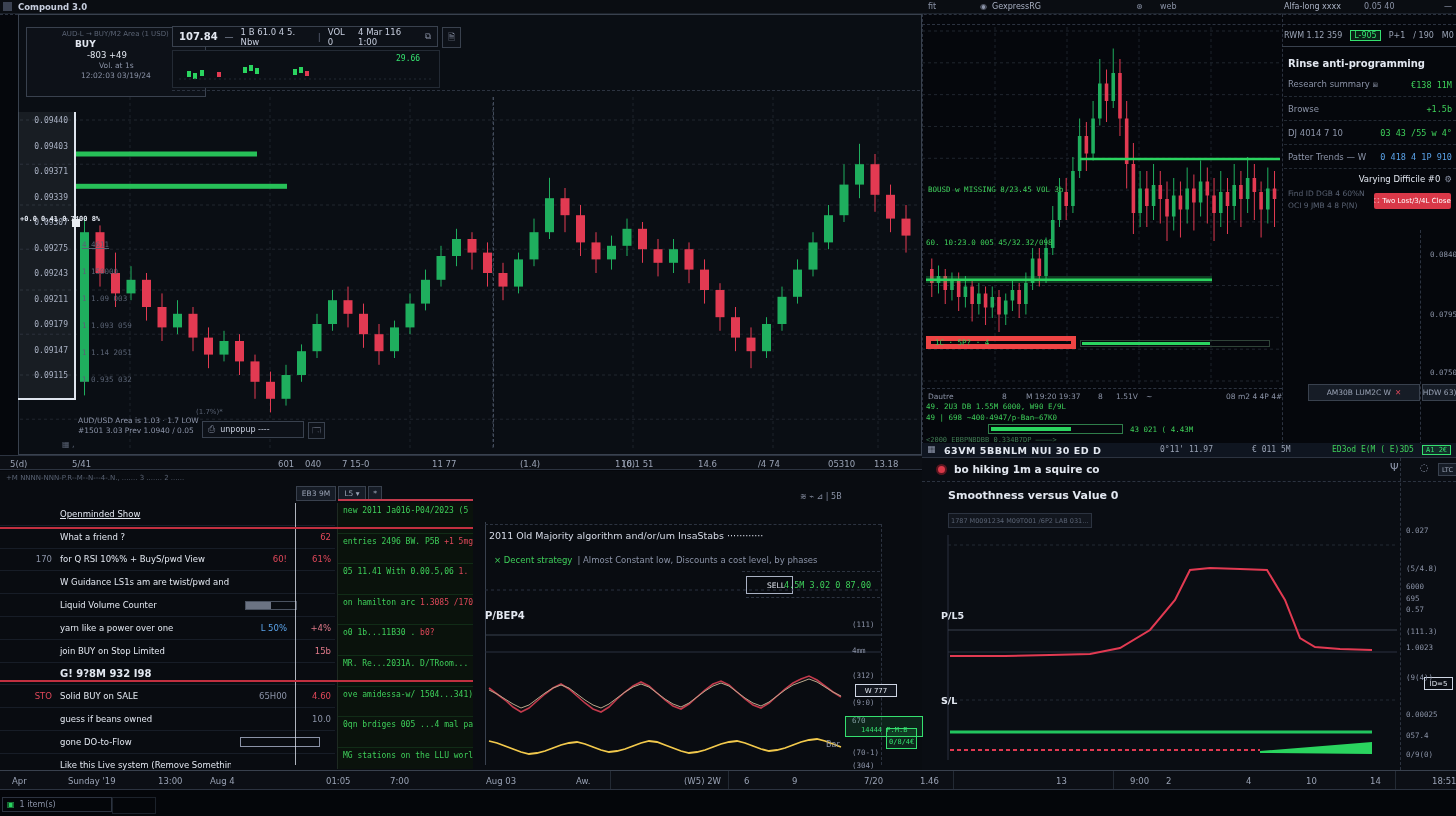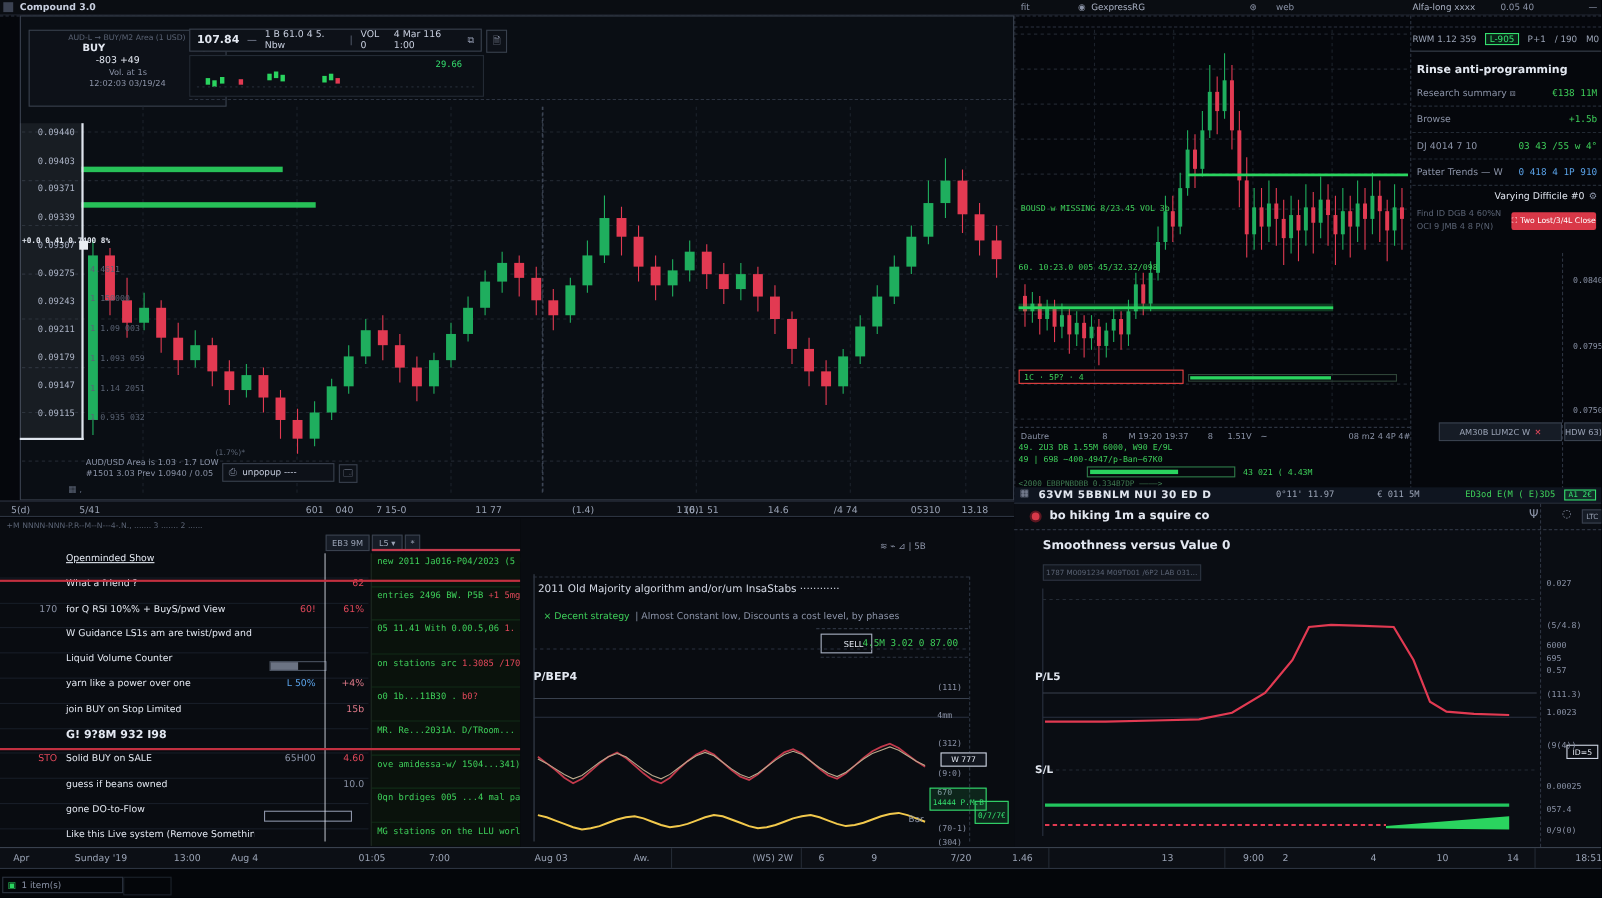--- a/index.html
+++ b/index.html
@@ -10,21 +10,21 @@
   .dim{color:#8b93a7;} .dim2{color:#5a6374;}
   .white{color:#e2e7f0;} .green{color:#3ecf5a;} .bgreen{color:#35e06f;}
   .red{color:#e0485a;} .blue{color:#5aa2e8;} .pink{color:#e07a8a;}
   .b{font-weight:bold;}
   .box{border:1px solid #39414e;background:#0d1118;}
   .dashT{border-top:1px dashed #2c3340;}
   .dashL{border-left:1px dashed #2c3340;}
   .nowrap{white-space:nowrap;overflow:hidden;text-overflow:ellipsis;}
   .chip{border:1px solid #35e06f;color:#35e06f;background:rgba(53,224,111,.12);}
   .r-lbl{position:absolute;font-size:7.5px;color:#8b93a7;white-space:nowrap;font-family:"DejaVu Sans Mono",monospace;}
-  .watch-row{display:flex;align-items:flex-start;height:21.8px;border-bottom:1px solid #171d27;position:relative;}
+  .watch-row{display:flex;align-items:center;height:21.8px;border-bottom:1px solid #171d27;position:relative;}
   .watch-num{width:52px;text-align:right;font-size:8.5px;padding-right:4px;flex:none;}
   .watch-label{flex:1;font-size:8.5px;padding-left:4px;white-space:nowrap;overflow:hidden;}
   .watch-v1{width:56px;text-align:right;font-size:8.5px;flex:none;padding-right:6px;}
   .watch-v2{width:38px;text-align:right;font-size:8.5px;flex:none;padding-right:4px;}
   .con-row{height:26.6px;border-bottom:1px solid rgba(62,207,90,.14);font-size:8px;
            font-family:"DejaVu Sans Mono",monospace;color:#3ecf5a;padding:3px 4px 0 5px;
            white-space:nowrap;overflow:hidden;}
   .op-row{display:flex;justify-content:space-between;align-items:center;height:23px;
           border-bottom:1px dashed #232a34;font-size:8.5px;padding:0 4px;}
   .stat-cell{font-size:8px;color:#9aa3b5;white-space:nowrap;}
@@ -402,21 +402,21 @@
       <line x1="345.8" x2="345.8" y1="142.5" y2="198.50000000000003" stroke="#1fae5e" stroke-width="1"></line>
       <rect x="344" y="163.5" width="3.6" height="21" fill="#1fae5e"></rect>
       <line x1="352.52" x2="352.52" y1="146" y2="202.00000000000003" stroke="#e23a52" stroke-width="1"></line>
       <rect x="350.71999999999997" y="163.5" width="3.6" height="10.5" fill="#e23a52"></rect>
       <rect x="4" y="251" width="286" height="7" fill="#2ad45f" opacity="0.25"></rect>
       <rect x="4" y="253.5" width="286" height="2.5" fill="#2ad45f"></rect>
       <rect x="158" y="132.75" width="200" height="2.5" fill="#2ad45f"></rect>
     </svg>
   <div class="abs green mono" style="left:928px;top:185px;font-size:7.5px;">BOUSD w MISSING 8/23.45 VOL 3b</div>
   <div class="abs green mono" style="left:926px;top:238px;font-size:7.5px;">60. 10:23.0 005 45/32.32/098</div>
-  <div class="abs" style="left:926px;top:336px;width:150px;height:13px;border:1px solid #ef4444;display:flex;align-items:center;padding:0 4px;box-sizing:border-box;">
+  <div class="abs" style="left:926px;top:336px;width:150px;height:13px;border:5px solid #ef4444;display:flex;align-items:center;padding:0 4px;box-sizing:border-box;">
     <span class="green mono" style="font-size:7.5px;">1C · 5P? · 4</span>
   </div>
   <div class="abs" style="left:1080px;top:340px;width:190px;height:7px;border:1px solid #2f4438;box-sizing:border-box;">
     <div style="width:68%;height:3px;margin:1px;background:#2ad45f;"></div>
   </div>
   <div class="abs" id="sub-time-axis" style="left:922px;top:388px;width:360px;height:13px;border-top:1px dashed #2c3340;">
       <div style="position: absolute; left: 6px; top: 3px; font-size: 7.5px; color: rgb(139, 147, 167); white-space: nowrap;">Dautre</div>
       <div style="position: absolute; left: 80px; top: 3px; font-size: 7.5px; color: rgb(139, 147, 167); white-space: nowrap;">8</div>
       <div style="position: absolute; left: 104px; top: 3px; font-size: 7.5px; color: rgb(139, 147, 167); white-space: nowrap;">M 19:20 19:37</div>
       <div style="position: absolute; left: 176px; top: 3px; font-size: 7.5px; color: rgb(139, 147, 167); white-space: nowrap;">8</div>
@@ -578,21 +578,21 @@
         <div class="watch-v1 dim"></div>
         <div class="watch-v2 dim"></div>
       </div>
     </div>
   <div class="abs" style="left:295px;top:503px;width:1px;height:262px;background:rgba(217,222,232,.8);"></div>
 
   <div class="abs" id="console-rows" style="left:337px;top:503px;width:136px;height:266px;background:#0a120c;border-left:1px solid #1e2a22;box-sizing:border-box;">
       <div class="con-row"><span>new 2011 Ja016-P04/2023 (5 U30) 50-5A0?</span></div>
       <div class="con-row"><span>entries 2496 BW. P5B</span><span style="color: rgb(224, 72, 90);">  +1 5mg</span></div>
       <div class="con-row"><span>05 11.41 With 0.00.5,06</span><span style="color: rgb(224, 72, 90);">  1. 30A0B</span></div>
-      <div class="con-row"><span>on stations arc</span><span style="color: rgb(224, 72, 90);">  1.3085 /1700</span></div>
+      <div class="con-row"><span>on hamilton arc</span><span style="color: rgb(224, 72, 90);">  1.3085 /1700</span></div>
       <div class="con-row"><span>o0 1b...11B30 .</span><span style="color: rgb(224, 72, 90);">  b0?</span></div>
       <div class="con-row"><span>MR. Re...2031A. D/TRoom...</span><span style="color: rgb(224, 72, 90);">  ...10.43.4</span></div>
       <div class="con-row"><span>ove amidessa-w/ 1504...341) , .30</span></div>
       <div class="con-row"><span>0qn brdiges 005  ...4 mal palodano</span></div>
       <div class="con-row"><span>MG stations on the LLU world b. 0010</span></div>
       <div class="con-row"><span>0-2X4BY . AXNGBA .  377 .  AUG</span></div>
     </div>
 
   <div class="abs" style="left:0;top:527px;width:473px;height:2px;background:#c23040;"></div>
   <div class="abs" style="left:0;top:680px;width:473px;height:2px;background:#c23040;"></div>
@@ -619,25 +619,25 @@
       <line x1="0" x2="396" y1="75" y2="75" stroke="#39414e" stroke-width="1"></line>
       <line x1="0" x2="396" y1="92" y2="92" stroke="#2a3140" stroke-width="1"></line>
       <polyline points="4.0,128 12.0,134 20.0,140 28.0,147 36.0,152 44.0,148 52.0,141 60.0,134 68.0,128 76.0,124 84.0,129 92.0,136 100.0,143 108.0,149 116.0,152 124.0,147 132.0,139 140.0,132 148.0,126 156.0,122 164.0,126 172.0,133 180.0,140 188.0,146 196.0,149 204.0,144 212.0,137 220.0,130 228.0,124 236.0,121 244.0,125 252.0,132 260.0,139 268.0,145 276.0,148 284.0,143 292.0,136 300.0,129 308.0,123 316.0,119 324.0,116 332.0,120 340.0,126 348.0,132 356.0,137" fill="none" stroke="#c23a4c" stroke-width="1.6"></polyline>
       <polyline points="4.0,130 12.0,134 20.0,139 28.0,144 36.0,148 44.0,145 52.0,139 60.0,133 68.0,128 76.0,125 84.0,128 92.0,134 100.0,140 108.0,145 116.0,148 124.0,144 132.0,138 140.0,132 148.0,127 156.0,124 164.0,127 172.0,133 180.0,139 188.0,144 196.0,147 204.0,143 212.0,137 220.0,131 228.0,126 236.0,123 244.0,126 252.0,132 260.0,138 268.0,143 276.0,146 284.0,142 292.0,136 300.0,130 308.0,125 316.0,122 324.0,119 332.0,122 340.0,127 348.0,132 356.0,136" fill="none" stroke="#b9a98c" stroke-width="1"></polyline>
       <polyline points="4.0,181 12.0,183 20.0,186 28.0,189 36.0,192 44.0,194 52.0,193 60.0,191 68.0,188 76.0,185 84.0,183 92.0,182 100.0,184 108.0,187 116.0,190 124.0,192 132.0,191 140.0,189 148.0,186 156.0,183 164.0,181 172.0,182 180.0,185 188.0,188 196.0,191 204.0,193 212.0,192 220.0,190 228.0,187 236.0,184 244.0,182 252.0,181 260.0,183 268.0,186 276.0,189 284.0,191 292.0,190 300.0,188 308.0,185 316.0,182 324.0,180 332.0,179 340.0,181 348.0,184 356.0,187" fill="none" stroke="#f2c94c" stroke-width="1.8"></polyline>
     </svg>
   <div class="abs dim" style="left:826px;top:740px;font-size:8px;">Bar</div>
   <div class="abs" style="left:855px;top:684px;width:40px;height:11px;border:1px solid #cfd6e4;display:flex;align-items:center;justify-content:center;background:#12161e;z-index:3;">
     <span class="white" style="font-size:7px;">W 777</span>
   </div>
-  <div class="abs chip" style="left:845px;top:716px;padding:0 2px;z-index:3;">
+  <div class="abs chip" style="left:845px;top:716px;padding:0 15px;z-index:3;">
     <span class="mono" style="font-size:7px;">14444 P.M.B</span>
   </div>
   <div class="abs chip" style="left:886px;top:728px;padding:0 2px;z-index:3;">
-    <span class="mono" style="font-size:7px;">0/7/7€</span>
+    <span class="mono" style="font-size:7px;">0/8/4€</span>
   </div>
   <div id="osc-right-labels"></div>
 
   <div class="abs" style="left:922px;top:458px;width:534px;height:312px;background:#0a0d13;"></div>
   <div class="abs" style="left:936px;top:464px;width:11px;height:11px;border-radius:50%;background:#d93848;border:2px solid #5a1620;box-sizing:border-box;"></div>
   <div class="abs white b nowrap" style="left:954px;top:463px;font-size:10.5px;width:300px;">bo hiking 1m a squire co</div>
   <div class="abs dim" style="left:1390px;top:461px;font-size:11px;">Ψ</div>
   <div class="abs dim" style="left:1420px;top:462px;font-size:10px;">◌</div>
   <div class="abs btn" style="left:1438px;top:463px;width:17px;height:11px;">
     <span style="font-size:6.5px;">LTC</span>
@@ -696,21 +696,21 @@
     </div>
 
   <div class="abs" style="left:0;top:790px;width:1456px;height:26px;background:#04060a;">
     <div class="abs" style="left:2px;top:7px;width:110px;height:15px;border:1px solid #2c3340;display:flex;align-items:center;gap:5px;padding:0 4px;box-sizing:border-box;">
       <span style="font-size:8px;color:#2ad45f;">▣</span>
       <span class="dim" style="font-size:8px;">1 item(s)</span>
     </div>
     <div class="abs" style="left:112px;top:7px;width:42px;height:15px;border:1px solid #1c222b;"></div>
   </div>
 
-<div class="abs mono" style="position: absolute; left: 82px; top: 240px; font-size: 7.5px; color: rgb(90, 99, 116);">4.4611</div>
+<div class="abs mono" style="position: absolute; left: 82px; top: 240px; font-size: 7.5px; color: rgb(90, 99, 116); text-decoration: underline;">4.4611</div>
     <div class="abs mono" style="position: absolute; left: 82px; top: 267px; font-size: 7.5px; color: rgb(90, 99, 116);">1 150000</div>
     <div class="abs mono" style="position: absolute; left: 82px; top: 294px; font-size: 7.5px; color: rgb(90, 99, 116);">1 1.09 003</div>
     <div class="abs mono" style="position: absolute; left: 82px; top: 321px; font-size: 7.5px; color: rgb(90, 99, 116);">1 1.093 059</div>
     <div class="abs mono" style="position: absolute; left: 82px; top: 348px; font-size: 7.5px; color: rgb(90, 99, 116);">1 1.14 2051</div>
     <div class="abs mono" style="position: absolute; left: 82px; top: 375px; font-size: 7.5px; color: rgb(90, 99, 116);">1 0.935 032</div>
     <div class="abs r-lbl" style="position: absolute; left: 852px; top: 620px;">(111)</div>
     <div class="abs r-lbl" style="position: absolute; left: 852px; top: 646px;">4mm</div>
     <div class="abs r-lbl" style="position: absolute; left: 852px; top: 671px;">(312)</div>
     <div class="abs r-lbl" style="position: absolute; left: 852px; top: 698px;">(9:0)</div>
     <div class="abs r-lbl" style="position: absolute; left: 852px; top: 716px;">670</div>

